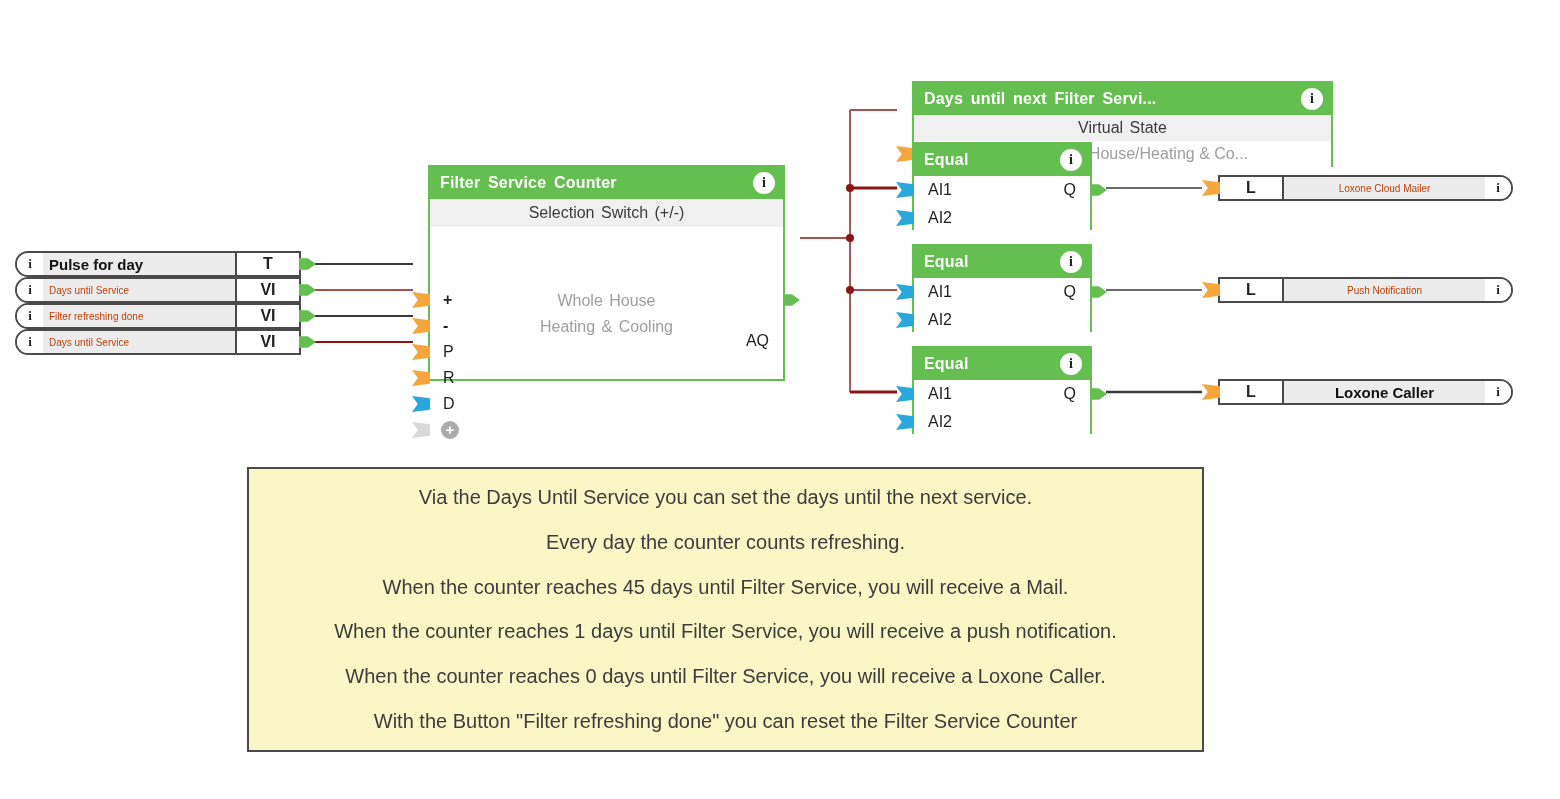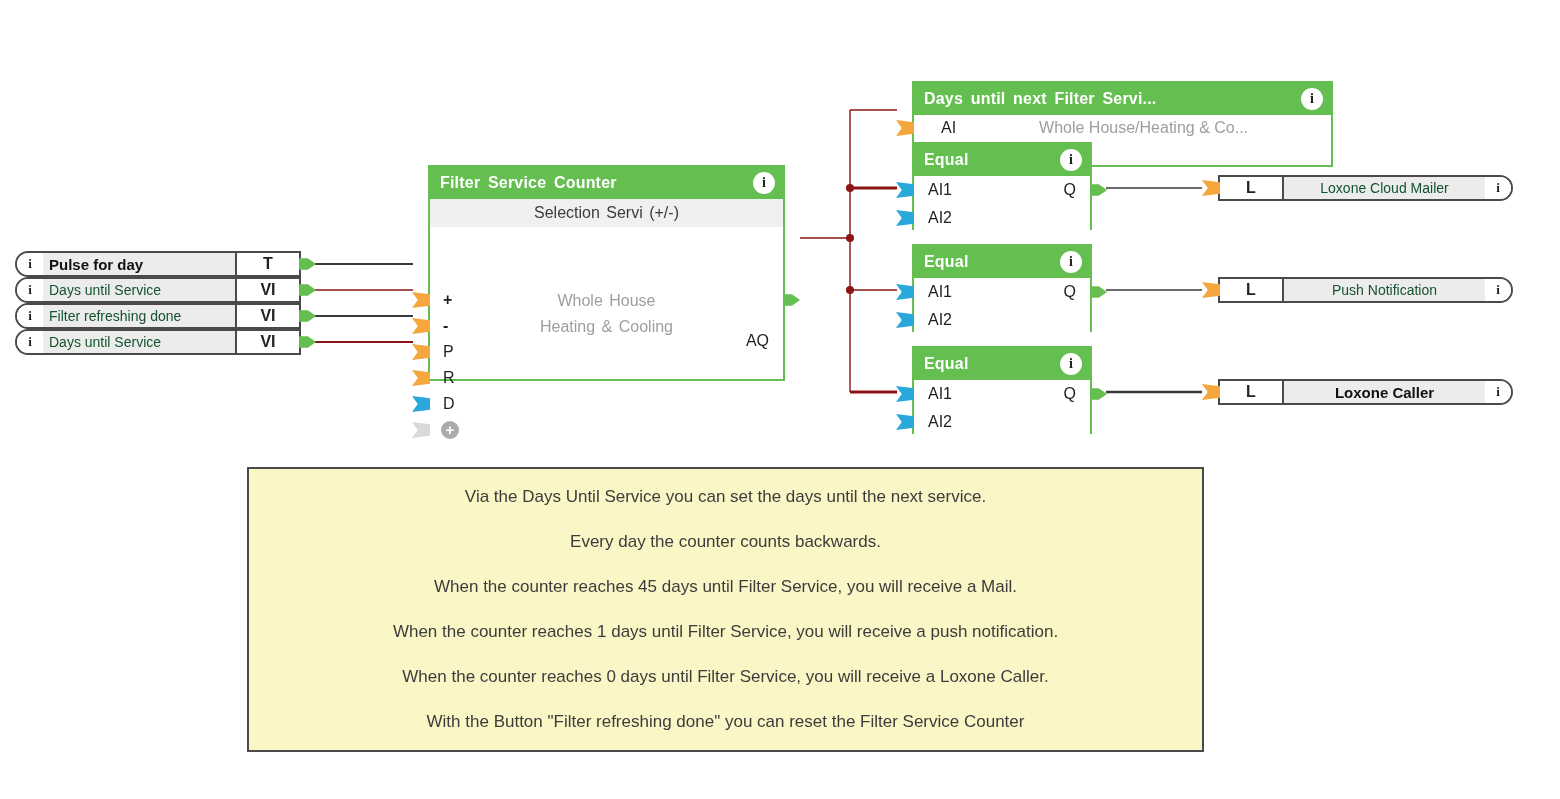--- a/index.html
+++ b/index.html
@@ -33,34 +33,34 @@
 
   
   .pill{position:absolute;height:26px;border:2px solid #4A4A4A;box-sizing:border-box;background:#ECECEC;
         display:flex;align-items:stretch;}
   .pill-left{border-radius:13px 0 0 13px;}
   .pill-right{border-radius:0 13px 13px 0;}
   .pill .cap{width:26px;background:#ffffff;display:flex;align-items:center;justify-content:center;
              color:#1E1E1E;font-weight:bold;font-size:13px;font-family:"Liberation Serif",serif;}
   .pill-left .cap{border-radius:11px 0 0 11px;}
   .pill-right .cap{border-radius:0 11px 11px 0;}
-  .pill .plabel{flex:1;display:flex;align-items:center;padding-left:6px;font-size:14px;color:#14532d;
+  .pill .plabel{flex:1;display:flex;align-items:center;padding-left:6px;font-size:10px;color:#c2410c;
                 white-space:nowrap;overflow:hidden;}
   .pill .plabel.centered{justify-content:center;padding-left:0;}
   .pill .bold{font-weight:bold;font-size:15px;color:#111;}
   .pill .letterbox{width:62px;background:#ffffff;display:flex;align-items:center;justify-content:center;
                    font-weight:bold;font-size:16px;color:#222;}
   .pill-left .letterbox{border-left:2px solid #4A4A4A;}
   .pill-right .letterbox{border-right:2px solid #4A4A4A;}
 
   
   .note{position:absolute;left:247px;top:467px;width:957px;height:285px;background:#FBF6C5;
         border:2px solid #4A4A4A;box-sizing:border-box;display:flex;flex-direction:column;
         justify-content:space-around;padding:6px 0;}
-  .note div{text-align:center;font-size:17px;color:#3C3C3C;}
+  .note div{text-align:center;font-size:20px;color:#3C3C3C;}
 </style>
 </head>
 <body>
 
 <div class="canvas">
 
   <svg class="wires">
 
     <line x1="313" y1="264" x2="413" y2="264" stroke="#3A3A3A" stroke-width="2"></line>
     <line x1="313" y1="290" x2="413" y2="290" stroke="#8B1414" stroke-width="1.4"></line>
@@ -105,21 +105,21 @@
     <span class="plabel">Days until Service</span>
     <span class="letterbox">VI</span>
     <span class="out-nub" style="right:-17px;top:3px;"></span>
   </div>
 
   <div class="fblock" style="left:428px;top:165px;width:357px;height:216px;">
     <div class="fheader" style="height:32px;">
       <span>Filter Service Counter</span>
       <span class="info-badge">i</span>
     </div>
-    <div class="subrow" style="height:28px;">Selection Servi (+/-)</div>
+    <div class="subrow" style="height:28px;">Selection Switch (+/-)</div>
     <div class="fbody" style="height:152px;">
       <span class="in-flag c-orange" style="left:-18px;top:65px;"></span>
       <span class="in-flag c-orange" style="left:-18px;top:91px;"></span>
       <span class="in-flag c-orange" style="left:-18px;top:117px;"></span>
       <span class="in-flag c-orange" style="left:-18px;top:143px;"></span>
       <span class="in-flag c-blue" style="left:-18px;top:169px;"></span>
       <span class="in-flag c-gray" style="left:-18px;top:195px;"></span>
 
       <span class="io-code" style="left:13px;top:65px;font-weight:bold;">+</span>
       <span class="io-code" style="left:13px;top:91px;font-weight:bold;">-</span>
@@ -135,20 +135,21 @@
 
       <span class="add-circle" style="left:11px;top:194px;">+</span>
     </div>
   </div>
 
   <div class="fblock" style="left:912px;top:38px;width:421px;height:86px;margin-top:43px;">
     <div class="fheader" style="height:32px;">
       <span>Days until next Filter Servi...</span>
       <span class="info-badge">i</span>
     </div>
+    <div class="subrow" style="height:26px;">Virtual State</div>
     <div class="fbody" style="height:26px;display:flex;align-items:center;padding-left:11px;">
       <span class="in-flag c-orange" style="left:-18px;top:5px;"></span>
       <span style="margin-left:16px;font-size:16px;color:#1E1E1E;">AI</span>
       <span style="flex:1;text-align:center;color:#9E9E9E;font-size:16px;">Whole House/Heating &amp; Co...</span>
     </div>
   </div>
 
   <div class="fblock" style="left:912px;top:142px;width:180px;height:88px;">
     <div class="fheader" style="height:32px;">
       <span>Equal</span>
@@ -208,20 +209,20 @@
   </div>
   <div class="pill pill-right" style="left:1218px;top:379px;width:295px;">
     <span class="in-flag c-orange" style="left:-18px;top:3px;"></span>
     <span class="letterbox">L</span>
     <span class="plabel centered bold">Loxone Caller</span>
     <span class="cap">i</span>
   </div>
 
   <div class="note">
     <div>Via the Days Until Service you can set the days until the next service.</div>
-    <div>Every day the counter counts backwards.</div>
+    <div>Every day the counter counts refreshing.</div>
     <div>When the counter reaches 45 days until Filter Service, you will receive a Mail.</div>
     <div>When the counter reaches 1 days until Filter Service, you will receive a push notification.</div>
     <div>When the counter reaches 0 days until Filter Service, you will receive a Loxone Caller.</div>
     <div>With the Button "Filter refreshing done" you can reset the Filter Service Counter</div>
   </div>
 
 </div>
 
 </body></html>

